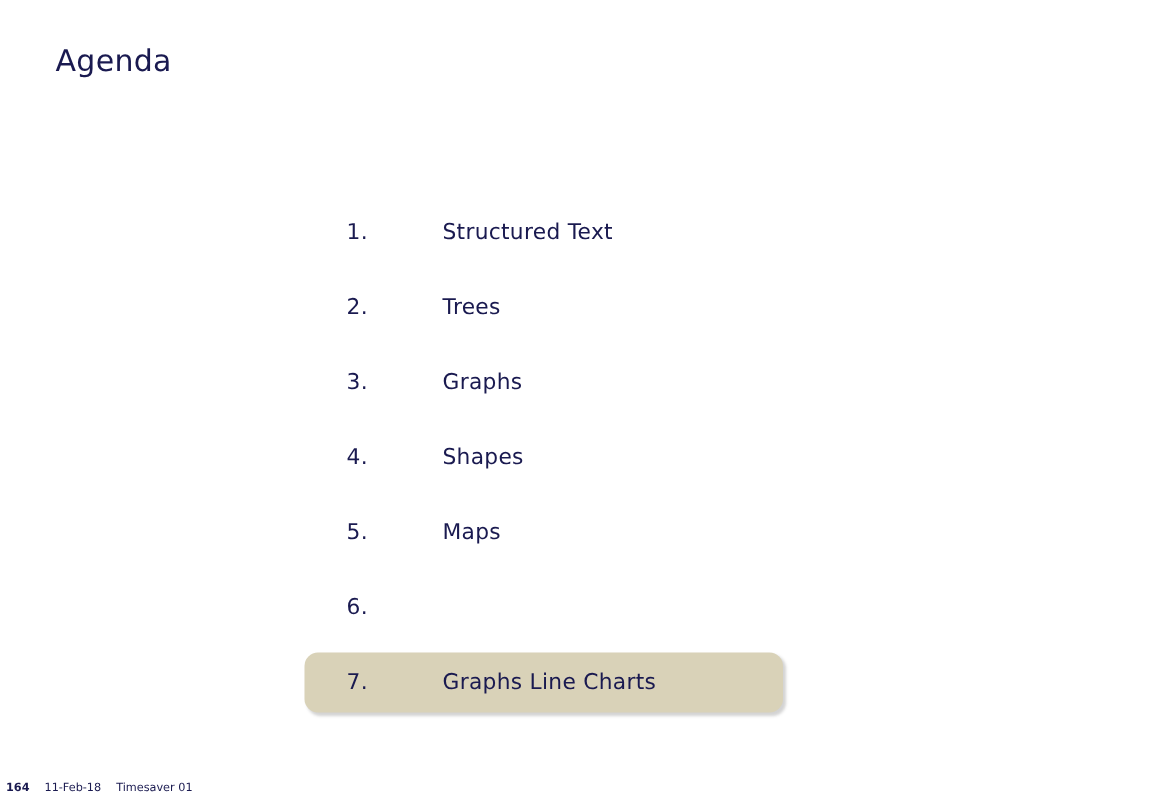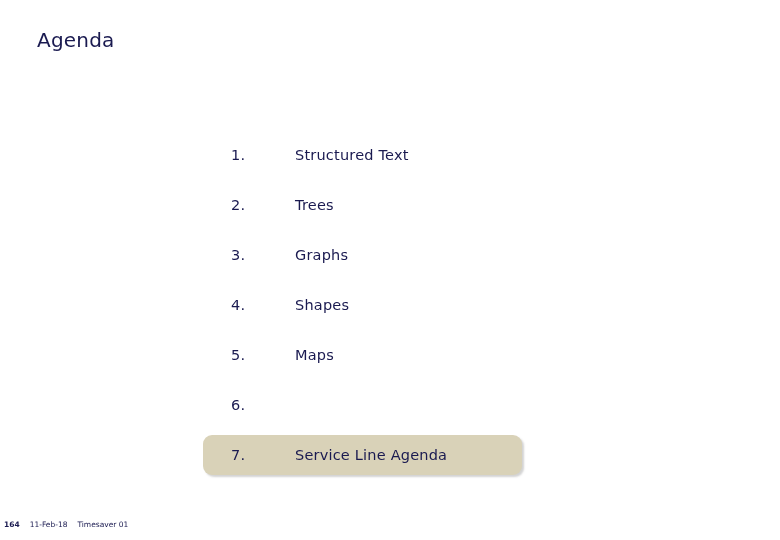--- a/index.html
+++ b/index.html
@@ -152,21 +152,21 @@
       <span class="label">Maps</span>
     </div>
 
     <div class="agenda-row">
       <span class="num">6.</span>
     </div>
 
     <div class="agenda-row highlight">
       <span class="highlight-box"></span>
       <span class="num">7.</span>
-      <span class="label">Service Line Agenda</span>
+      <span class="label">Graphs Line Charts</span>
     </div>
 
   </div>
 
   <div class="footer">
     <div class="footer-left">
       <span class="page-num">164</span>
       <span class="date">11-Feb-18</span>
       <span class="deck">Timesaver 01</span>
     </div>

